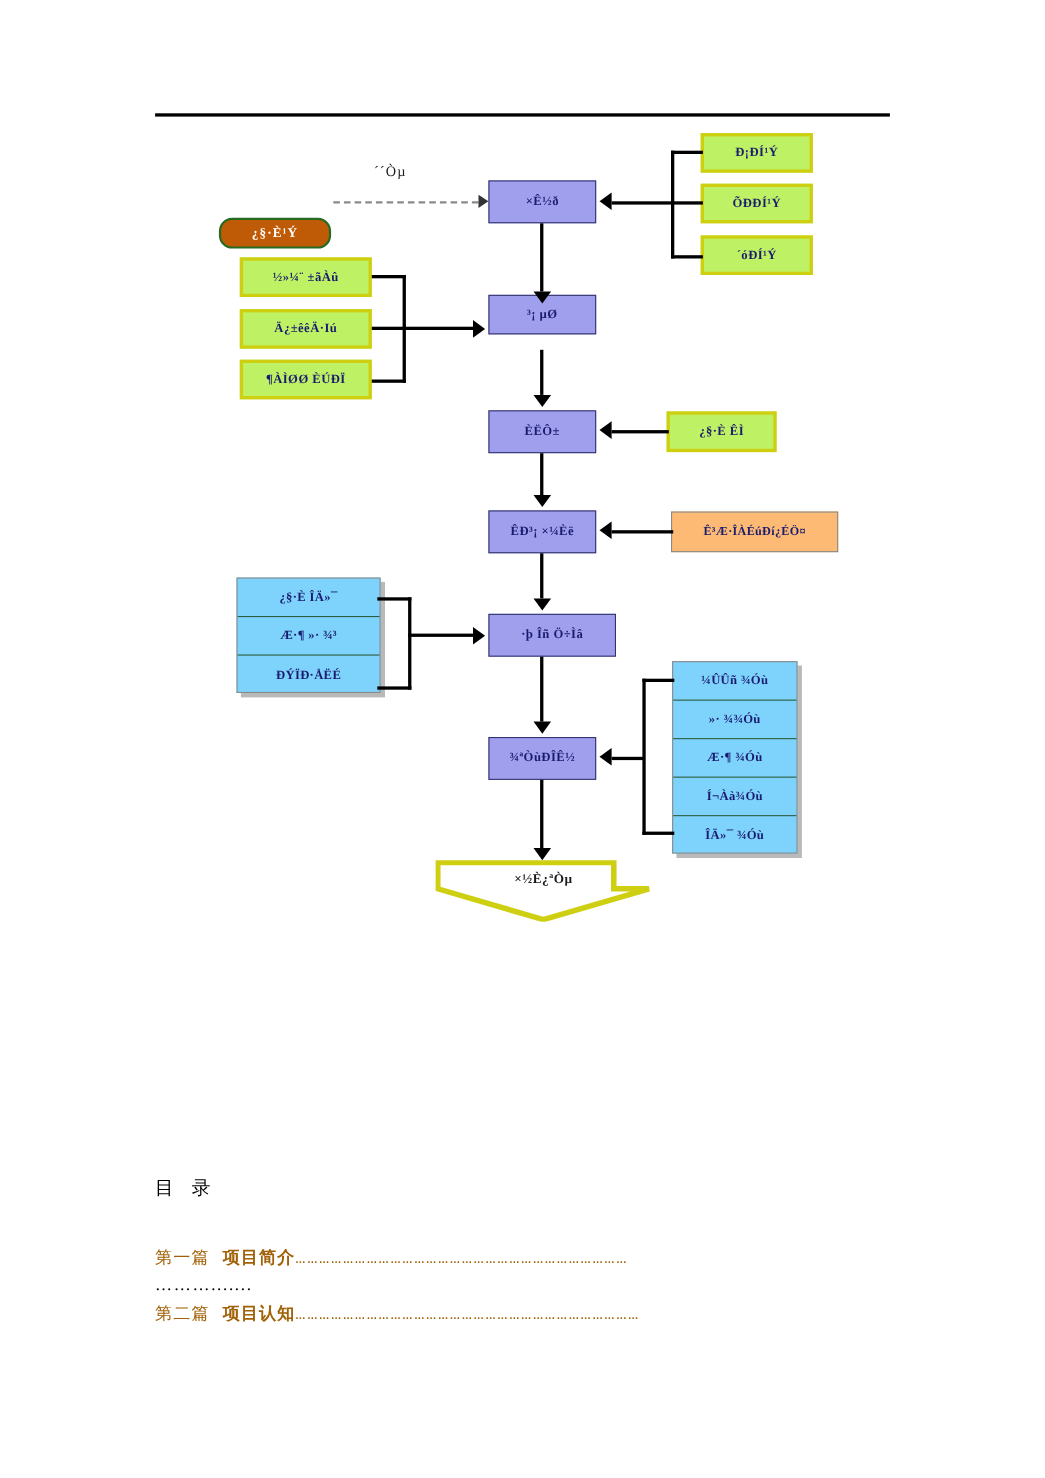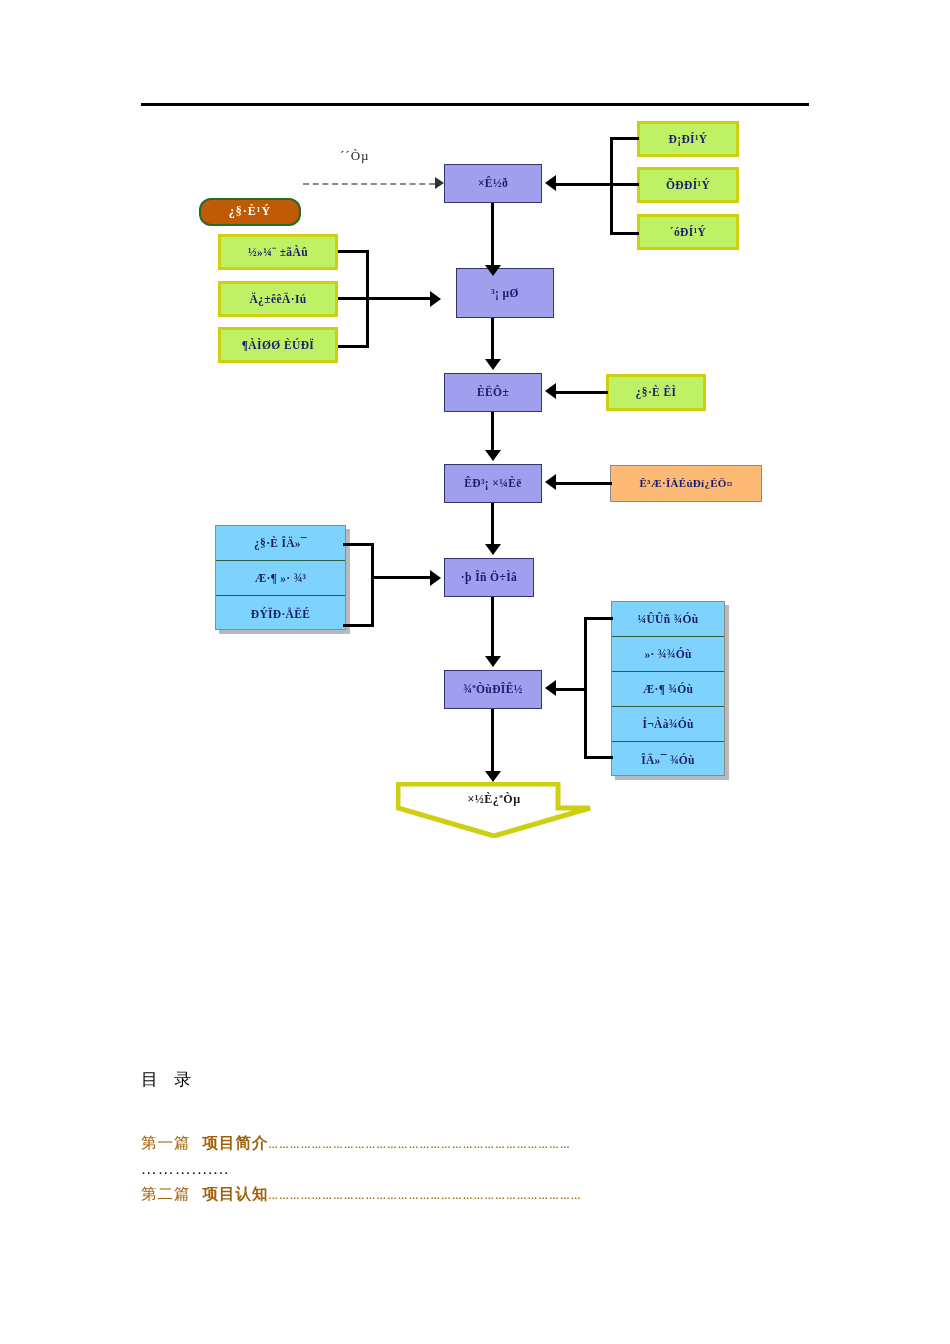--- a/index.html
+++ b/index.html
@@ -145,33 +145,33 @@
     </div>
 
     <div class="dashdot" style="left:303px;top:183px;width:132px;"></div>
     <div class="arrow-r-sm" style="left:435px;top:177px;"></div>
     <div class="dashdot-label" style="left:340px;top:148px;">´´Òµ</div>
 
     <div class="node proc" style="left:444px;top:164px;width:98px;height:39px;">
       <span>×Ê½ð</span>
     </div>
 
-    <div class="node proc" style="left:444px;top:268px;width:98px;height:50px;margin-left:12px;">
+    <div class="node proc" style="left:444px;top:268px;width:98px;height:36px;">
       <span>³¡ µØ</span>
     </div>
 
     <div class="node proc" style="left:444px;top:373px;width:98px;height:39px;">
       <span>ÈËÔ±</span>
     </div>
 
     <div class="node proc" style="left:444px;top:464px;width:98px;height:39px;">
       <span>ÊÐ³¡ ×¼Èë</span>
     </div>
 
-    <div class="node proc" style="left:444px;top:558px;width:90px;height:39px;">
+    <div class="node proc" style="left:444px;top:558px;width:116px;height:39px;">
       <span>·þ Îñ Ö÷Ìâ</span>
     </div>
 
     <div class="node proc" style="left:444px;top:670px;width:98px;height:39px;">
       <span>¾ªÒùÐÎÊ½</span>
     </div>
 
     <div class="ln lnv" style="left:491px;top:203px;height:62px;"></div>
     <div class="arrow-d" style="left:485px;top:265px;"></div>
 

